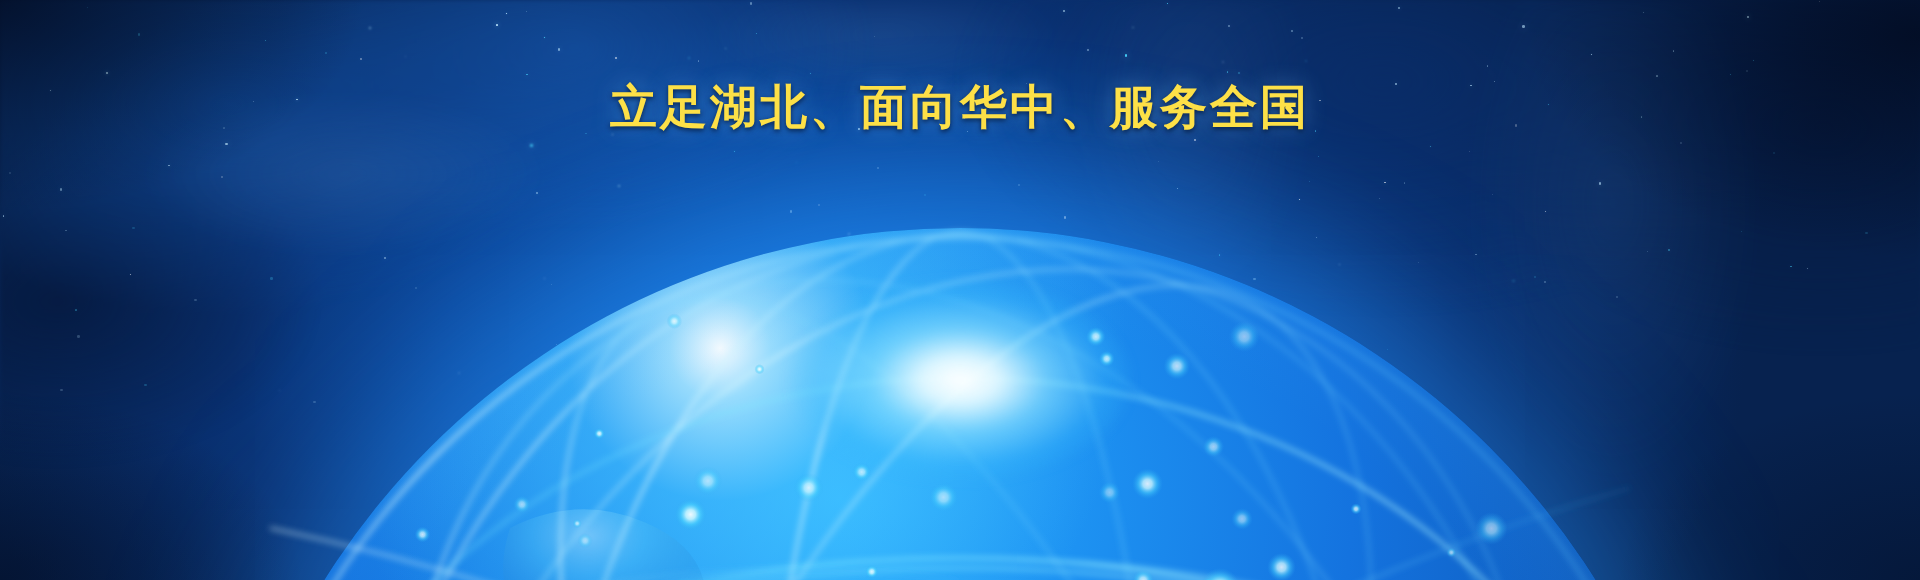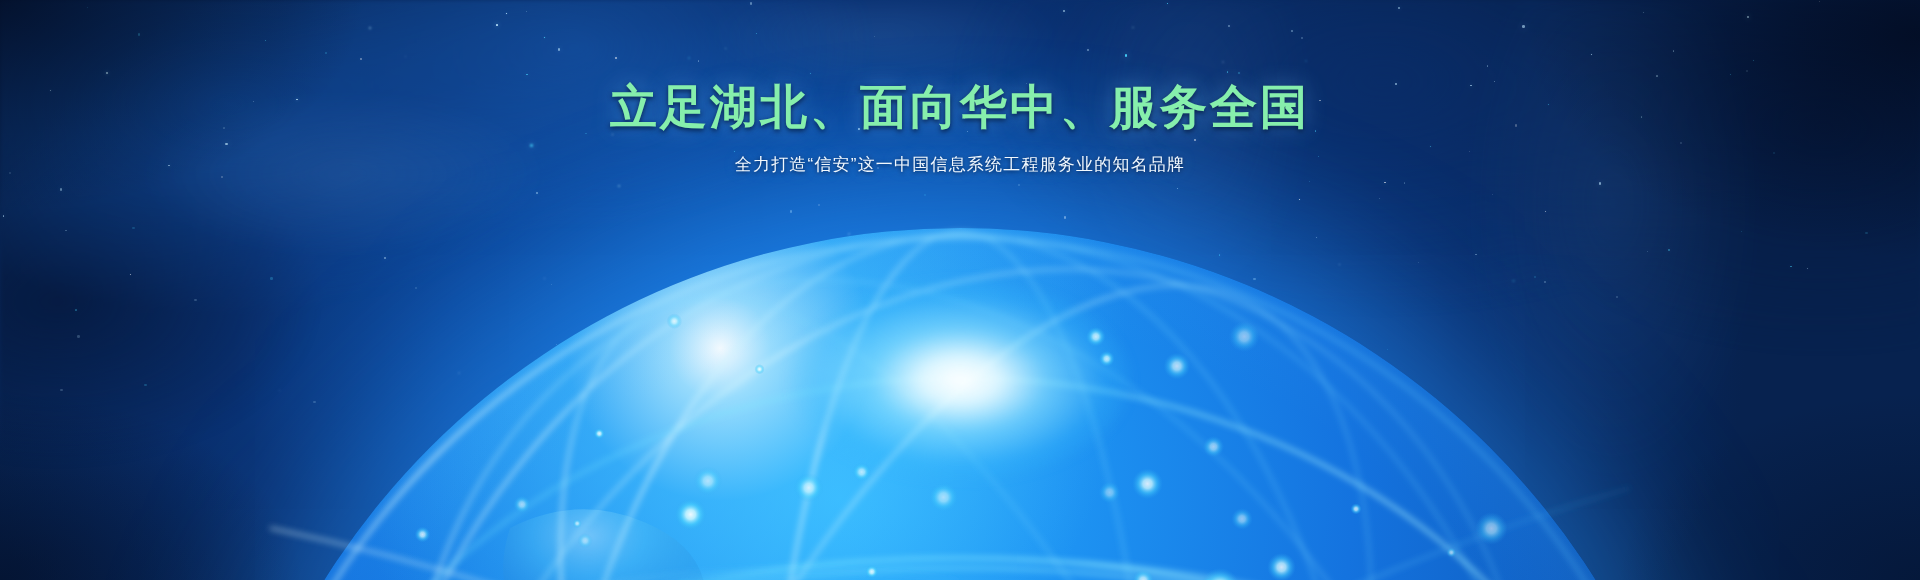--- a/index.html
+++ b/index.html
@@ -81,21 +81,21 @@
     background:radial-gradient(circle at 50% 50%, rgba(0,0,0,0) 62%, rgba(80,190,255,.18) 84%, rgba(130,215,255,.30) 95%, rgba(0,0,0,0) 100%);
   }
   .svg-net{ position:absolute; inset:0; width:100%; height:100%; overflow:visible; }
 
   
   .copy{
     position:absolute; left:0; right:0; top:78px;
     text-align:center; z-index:40;
   }
   .title{
-    color:#86efac;
+    color:#fde047;
     font-size:47px;
     font-weight:700;
     letter-spacing:3px;
     line-height:1.22;
     text-shadow:0 2px 5px rgba(3,22,58,.85), 0 0 22px rgba(110,190,255,.45);
     white-space:nowrap;
   }
   .subtitle{
     margin-top:18px;
     color:#f2f9ff;
@@ -519,16 +519,15 @@
         </g>
     </svg>
 
     <div class="globe-glow"></div>
   </div>
 
   <div class="bg-vignette"></div>
 
   <div class="copy">
     <div class="title">立足湖北、面向华中、服务全国</div>
-    <div class="subtitle">全力打造“信安”这一中国信息系统工程服务业的知名品牌</div>
   </div>
 
 </div>
 
 </body></html>

